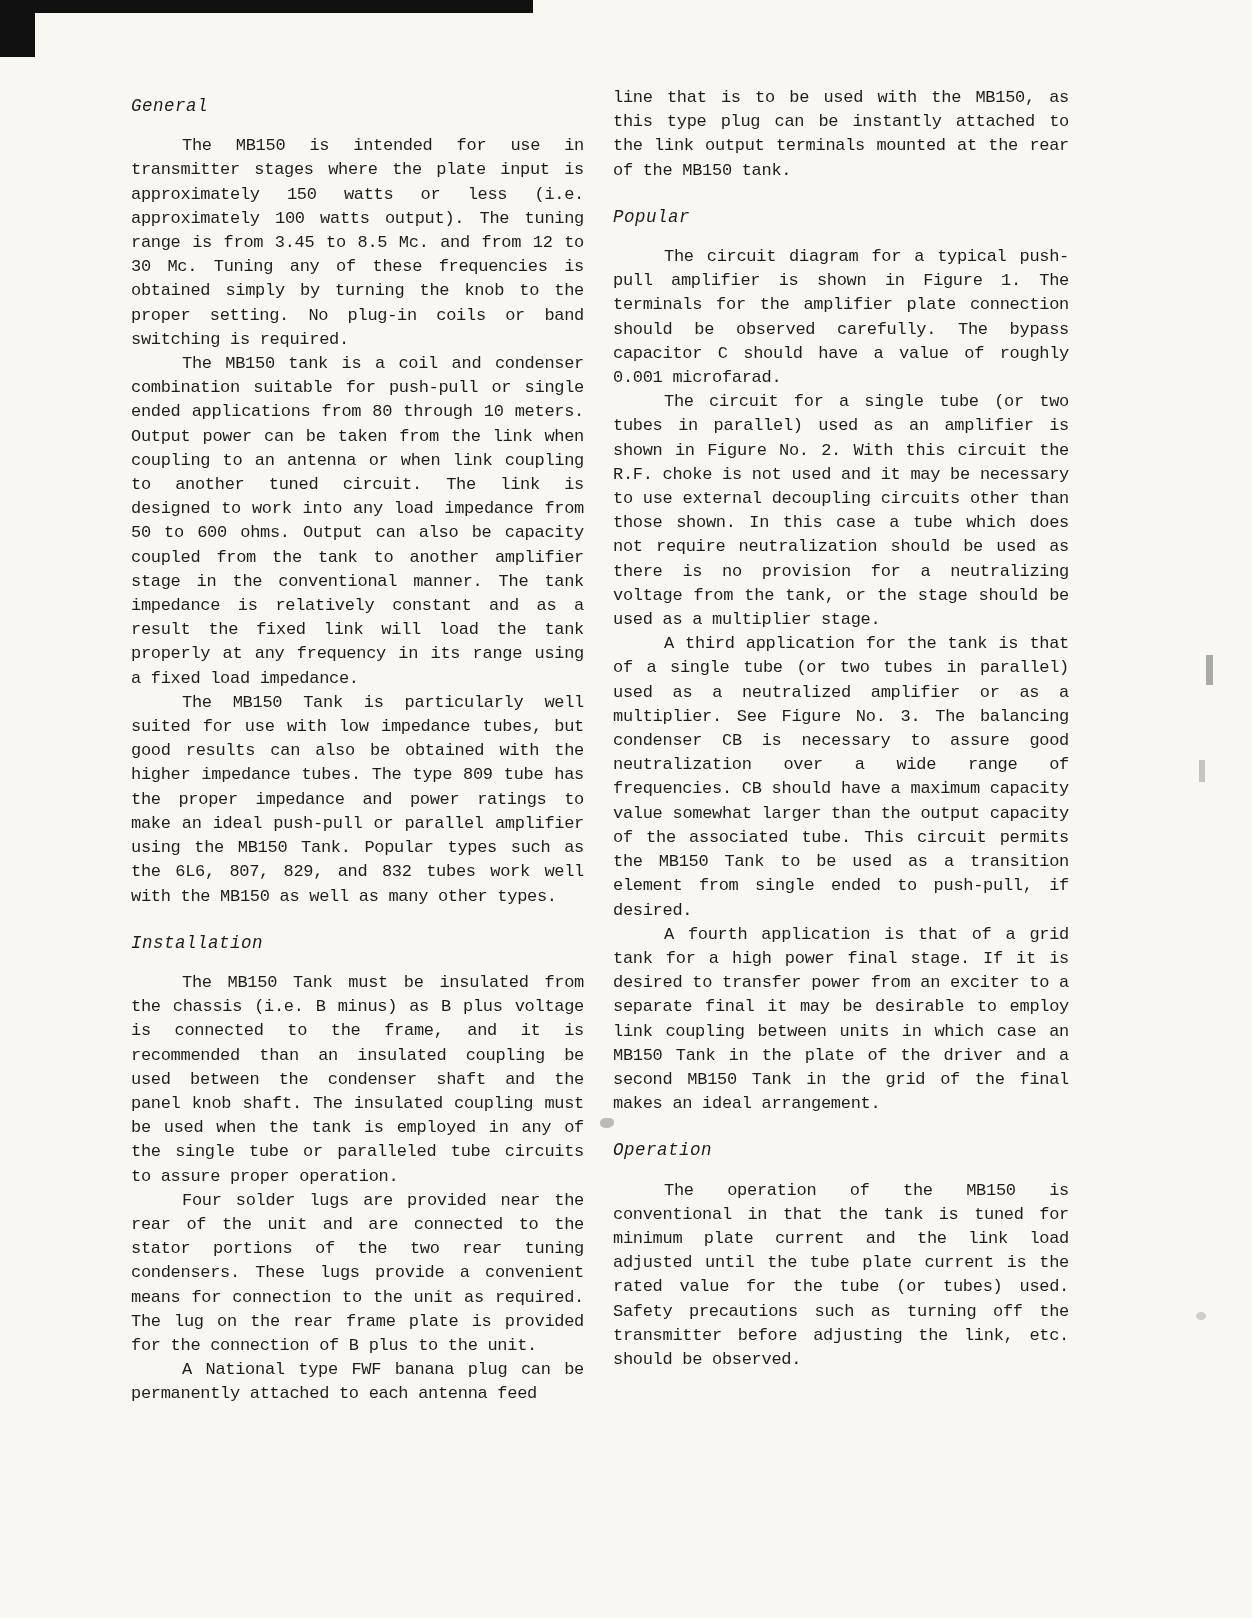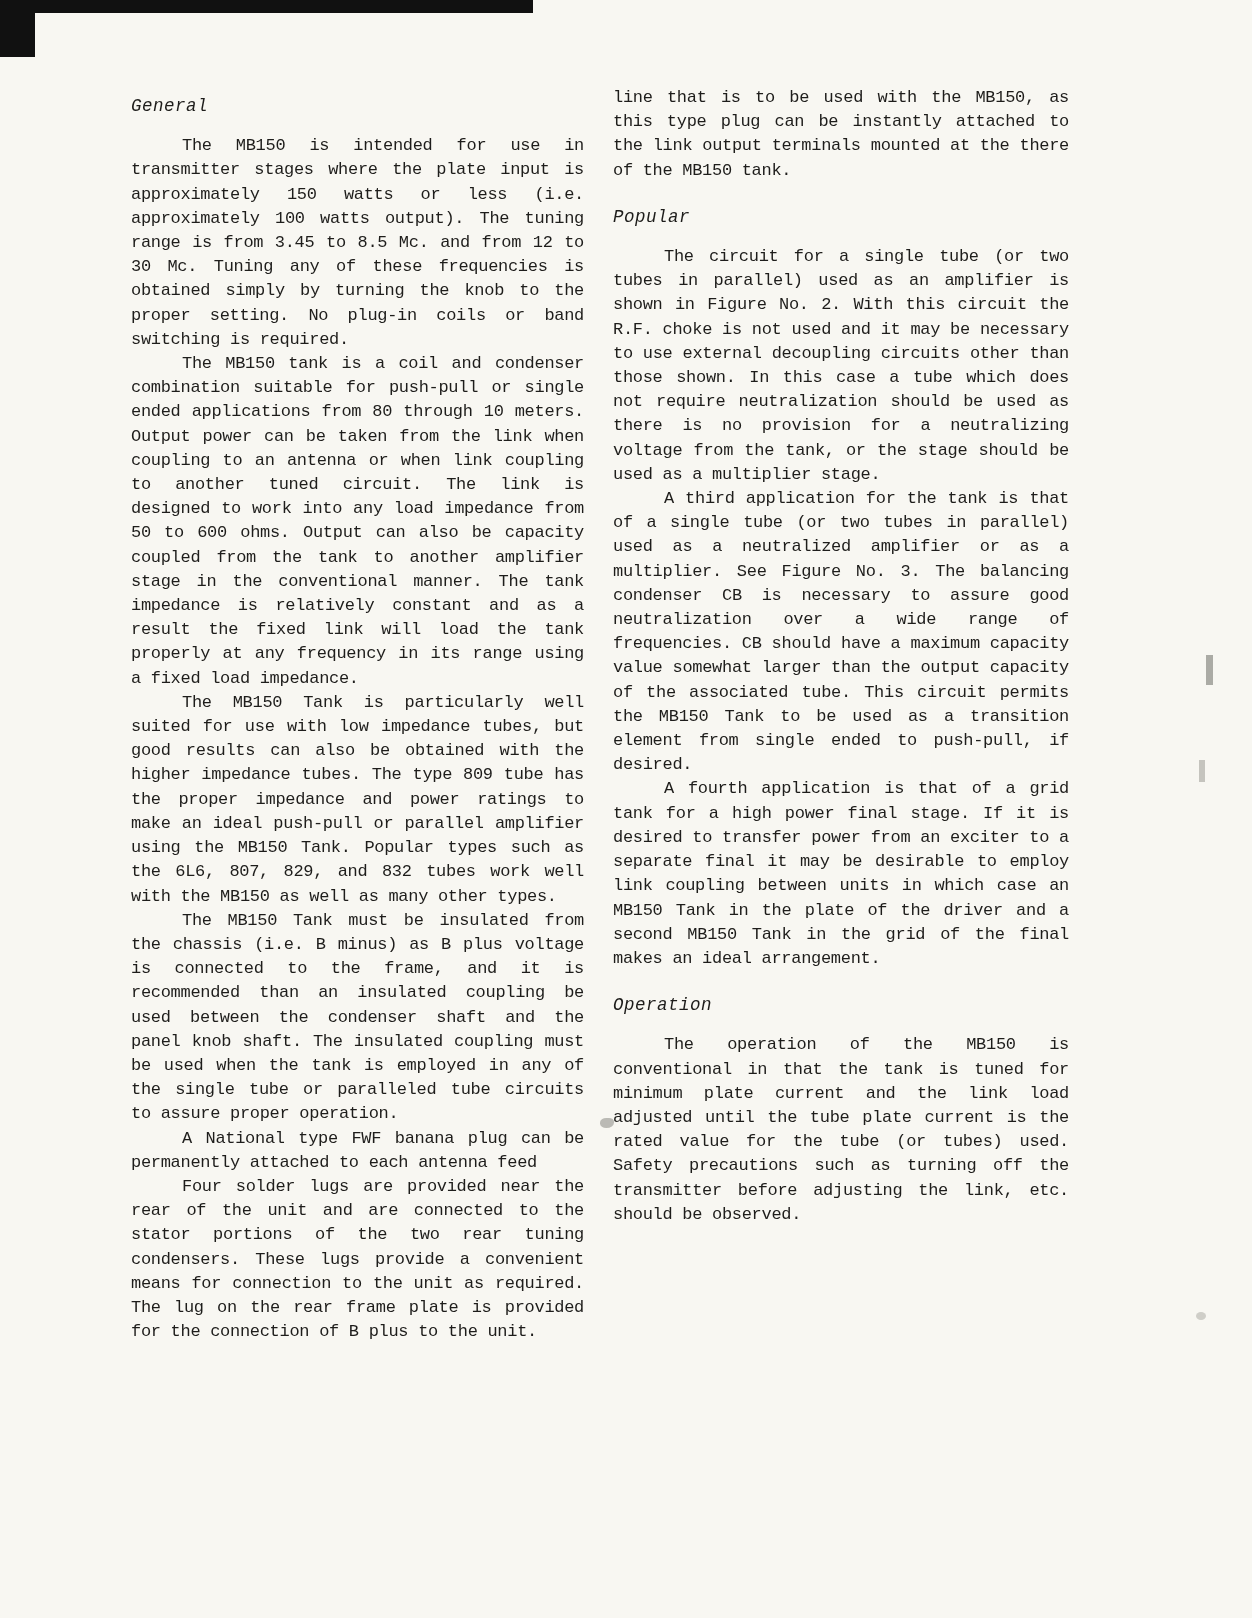--- a/index.html
+++ b/index.html
@@ -113,28 +113,30 @@
   <div class="artifact smudge-right-1"></div>
   <div class="artifact smudge-right-2"></div>
   <div class="artifact smudge-left-mid"></div>
   <div class="artifact smudge-right-low"></div>
 
   <div class="column column-left">
     <h2 class="heading">General</h2>
     <p class="para indent">The MB150 is intended for use in transmitter stages where the plate input is approximately 150 watts or less (i.e. approximately 100 watts output). The tuning range is from 3.45 to 8.5 Mc. and from 12 to 30 Mc. Tuning any of these frequencies is obtained simply by turning the knob to the proper setting. No plug-in coils or band switching is required.</p>
     <p class="para indent">The MB150 tank is a coil and condenser combination suitable for push-pull or single ended applications from 80 through 10 meters. Output power can be taken from the link when coupling to an antenna or when link coupling to another tuned circuit. The link is designed to work into any load impedance from 50 to 600 ohms. Output can also be capacity coupled from the tank to another amplifier stage in the conventional manner. The tank impedance is relatively constant and as a result the fixed link will load the tank properly at any frequency in its range using a fixed load impedance.</p>
     <p class="para indent">The MB150 Tank is particularly well suited for use with low impedance tubes, but good results can also be obtained with the higher impedance tubes. The type 809 tube has the proper impedance and power ratings to make an ideal push-pull or parallel amplifier using the MB150 Tank. Popular types such as the 6L6, 807, 829, and 832 tubes work well with the MB150 as well as many other types.</p>
+    <h2 class="heading">Installation</h2>
     <p class="para indent">The MB150 Tank must be insulated from the chassis (i.e. B minus) as B plus voltage is connected to the frame, and it is recommended than an insulated coupling be used between the condenser shaft and the panel knob shaft. The insulated coupling must be used when the tank is employed in any of the single tube or paralleled tube circuits to assure proper operation.</p>
+    <p class="para indent">Four solder lugs are provided near the rear of the unit and are connected to the stator portions of the two rear tuning condensers. These lugs provide a convenient means for connection to the unit as required. The lug on the rear frame plate is provided for the connection of B plus to the unit.</p>
     <p class="para indent">A National type FWF banana plug can be permanently attached to each antenna feed</p>
-    <p class="para indent">Four solder lugs are provided near the rear of the unit and are connected to the stator portions of the two rear tuning condensers. These lugs provide a convenient means for connection to the unit as required. The lug on the rear frame plate is provided for the connection of B plus to the unit.</p>
   </div>
 
   <div class="column column-right">
-    <p class="para">line that is to be used with the MB150, as this type plug can be instantly attached to the link output terminals mounted at the there of the MB150 tank.</p>
+    <p class="para">line that is to be used with the MB150, as this type plug can be instantly attached to the link output terminals mounted at the rear of the MB150 tank.</p>
     <h2 class="heading">Popular</h2>
+    <p class="para indent">The circuit diagram for a typical push-pull amplifier is shown in Figure 1. The terminals for the amplifier plate connection should be observed carefully. The bypass capacitor C should have a value of roughly 0.001 microfarad.</p>
     <p class="para indent">The circuit for a single tube (or two tubes in parallel) used as an amplifier is shown in Figure No. 2. With this circuit the R.F. choke is not used and it may be necessary to use external decoupling circuits other than those shown. In this case a tube which does not require neutralization should be used as there is no provision for a neutralizing voltage from the tank, or the stage should be used as a multiplier stage.</p>
     <p class="para indent">A third application for the tank is that of a single tube (or two tubes in parallel) used as a neutralized amplifier or as a multiplier. See Figure No. 3. The balancing condenser CB is necessary to assure good neutralization over a wide range of frequencies. CB should have a maximum capacity value somewhat larger than the output capacity of the associated tube. This circuit permits the MB150 Tank to be used as a transition element from single ended to push-pull, if desired.</p>
     <p class="para indent">A fourth application is that of a grid tank for a high power final stage. If it is desired to transfer power from an exciter to a separate final it may be desirable to employ link coupling between units in which case an MB150 Tank in the plate of the driver and a second MB150 Tank in the grid of the final makes an ideal arrangement.</p>
     <h2 class="heading">Operation</h2>
     <p class="para indent">The operation of the MB150 is conventional in that the tank is tuned for minimum plate current and the link load adjusted until the tube plate current is the rated value for the tube (or tubes) used. Safety precautions such as turning off the transmitter before adjusting the link, etc. should be observed.</p>
   </div>
 
 </div>
 
 </body></html>

